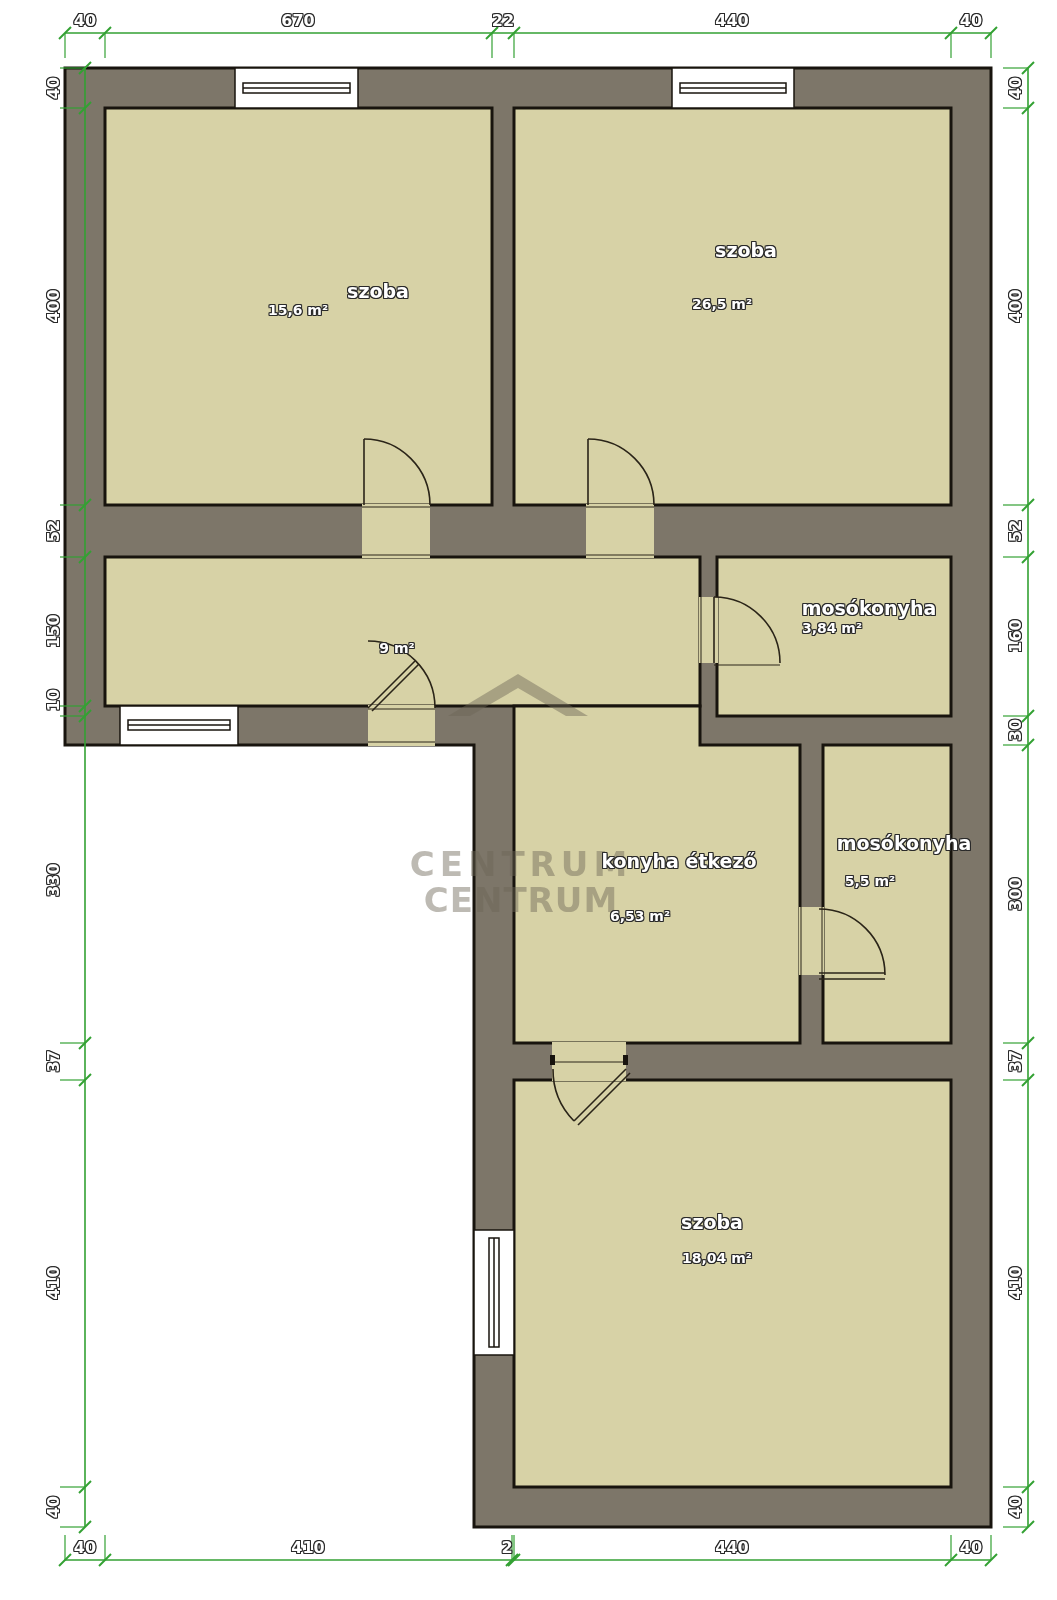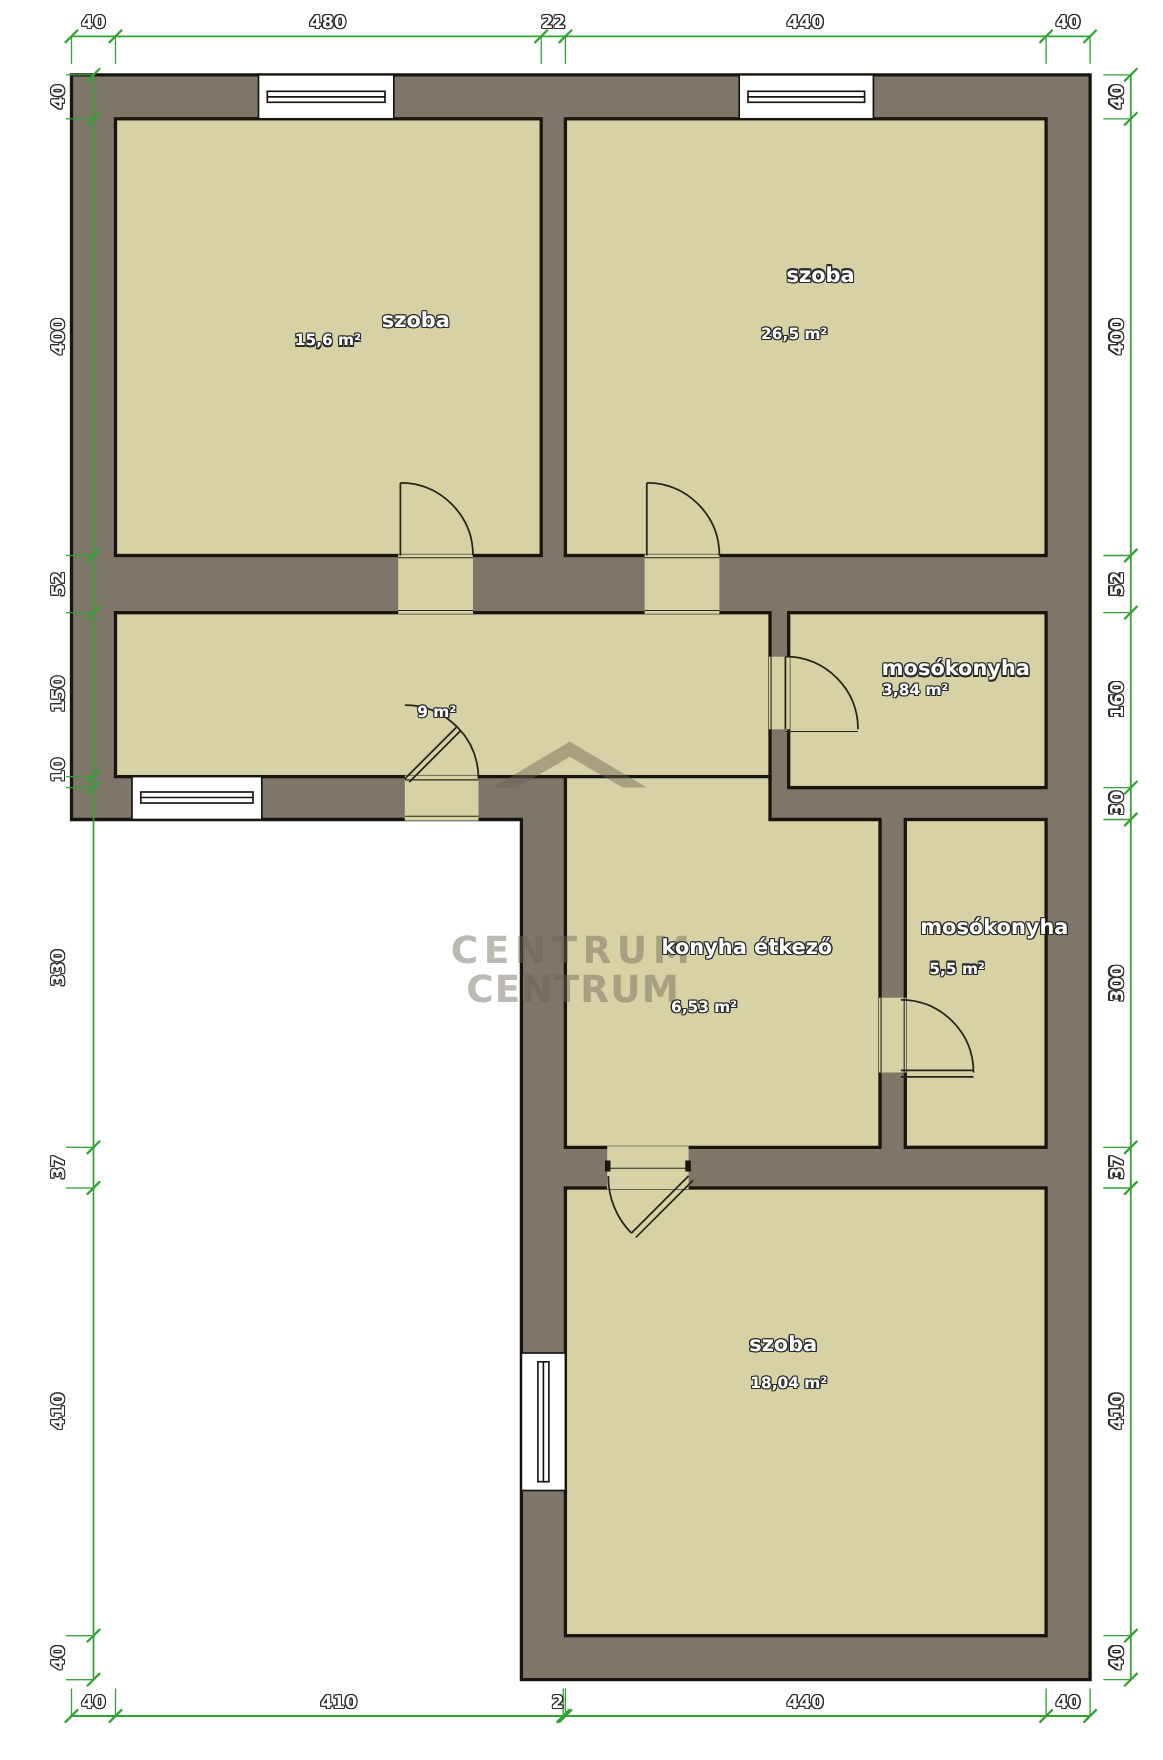--- a/index.html
+++ b/index.html
@@ -199,21 +199,21 @@
   <div class="lab room-name" style="left:833px;top:608px">mosókonyha</div>
   <div class="lab room-area" style="left:832px;top:628px">3,84 m²</div>
   <div class="lab room-name" style="left:643px;top:861px">konyha étkező</div>
   <div class="lab room-area" style="left:640px;top:916px">6,53 m²</div>
   <div class="lab room-name" style="left:868px;top:843px">mosókonyha</div>
   <div class="lab room-area" style="left:870px;top:881px">5,5 m²</div>
   <div class="lab room-name" style="left:676px;top:1222px">szoba</div>
   <div class="lab room-area" style="left:717px;top:1258px">18,04 m²</div>
 
   <div class="lab dimlab" style="left:85px;top:20px">40</div>
-  <div class="lab dimlab" style="left:298px;top:20px">480</div>
+  <div class="lab dimlab" style="left:298px;top:20px">670</div>
   <div class="lab dimlab" style="left:503px;top:20px">22</div>
   <div class="lab dimlab" style="left:732px;top:20px">440</div>
   <div class="lab dimlab" style="left:971px;top:20px">40</div>
 
   <div class="lab dimlab" style="left:85px;top:1547px">40</div>
   <div class="lab dimlab" style="left:308px;top:1547px">410</div>
   <div class="lab dimlab" style="left:507px;top:1547px">2</div>
   <div class="lab dimlab" style="left:732px;top:1547px">440</div>
   <div class="lab dimlab" style="left:971px;top:1547px">40</div>
 

